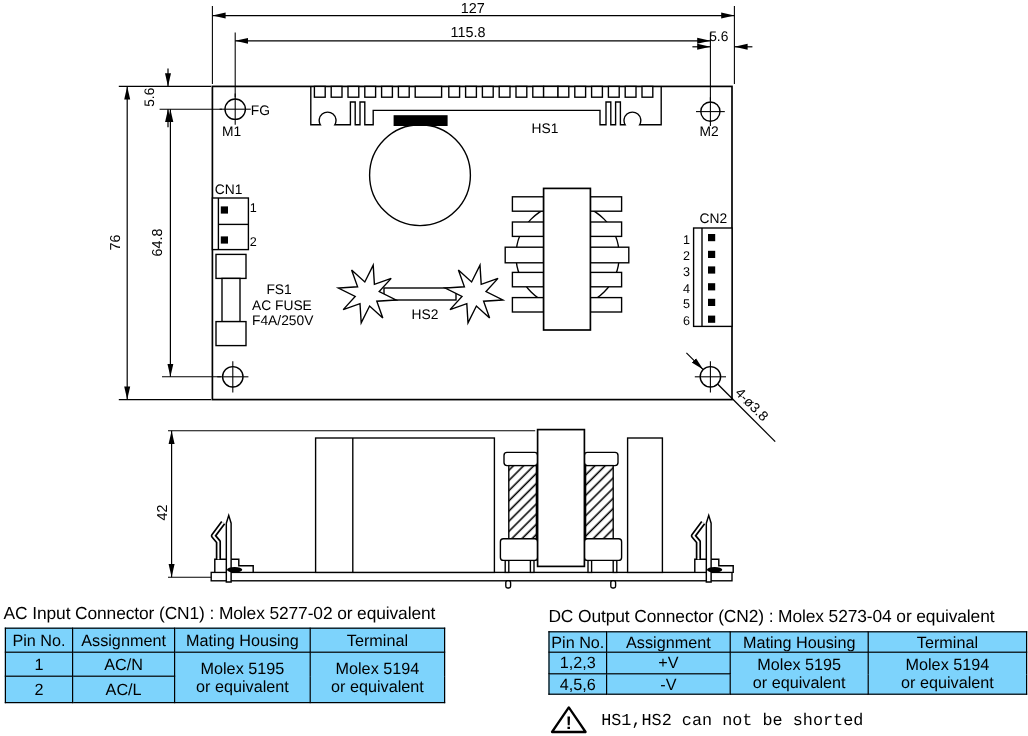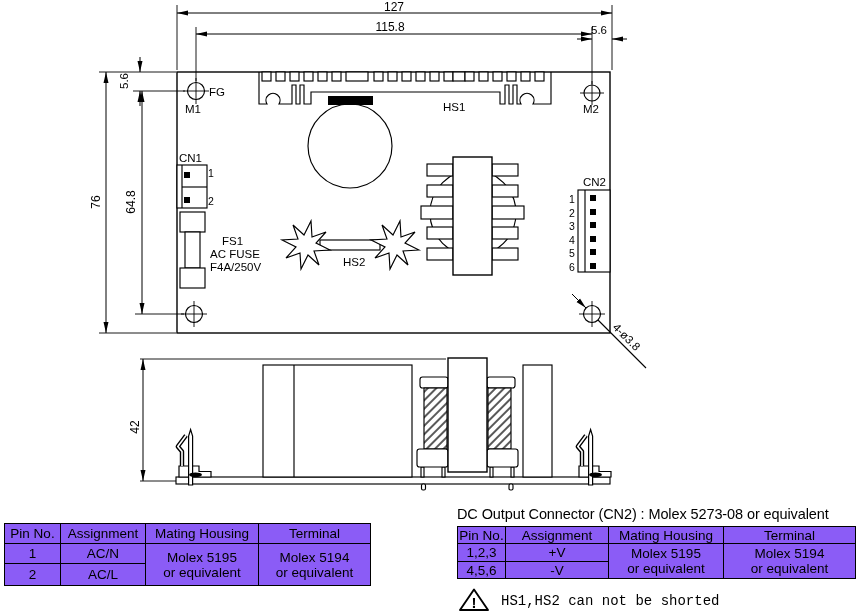--- a/index.html
+++ b/index.html
@@ -13,21 +13,21 @@
   .mid{text-anchor:middle;}
   .ext{stroke:#000;stroke-width:0.9;fill:none;}
   .dim{stroke:#000;stroke-width:1;fill:none;marker-start:url(#arr);marker-end:url(#arr);}
   .dime{stroke:#000;stroke-width:1;fill:none;marker-end:url(#arr);}
   .o{fill:#fff;stroke:#000;stroke-width:1.4;}
   .o2{fill:#fff;stroke:#000;stroke-width:1.15;}
   .ln{fill:none;stroke:#000;stroke-width:1.15;}
   .blk{fill:#000;stroke:none;}
   
   .tbl-title{position:absolute;font-size:14.5px;letter-spacing:-0.1px;white-space:nowrap;}
-  table.spec{border-collapse:collapse;table-layout:fixed;position:absolute;background:#8b5cf6;}
+  table.spec{border-collapse:collapse;table-layout:fixed;position:absolute;background:#7dd3fc;}
   table.spec td{border:1.6px solid #000;text-align:center;vertical-align:middle;padding:0;font-size:13.5px;line-height:15px;}
   table.spec .two-line div{line-height:15px;}
   .note-wrap{position:absolute;left:458px;top:587px;display:flex;align-items:flex-start;}
   .note-text{position:absolute;left:43px;top:6px;font-size:14px;white-space:nowrap;font-family:Liberation Mono, monospace;}
 </style>
 </head>
 <body>
 
 <div class="stage">
 
@@ -239,20 +239,21 @@
       <rect x="448" y="358" width="39" height="114" class="o"></rect>
       <rect x="421.5" y="484" width="4" height="6" rx="1.5" class="o2"></rect>
       <rect x="509" y="484" width="4" height="6" rx="1.5" class="o2"></rect>
     </g>
 
     <use href="#mclip" x="0"></use>
     <use href="#mclip" x="400"></use>
   </g>
 </svg>
 
+<div class="tbl-title" style="left:3px;top:504px;">AC Input Connector (CN1) : Molex 5277-02  or equivalent</div>
 
 <table class="spec" style="left:4px;top:523px;width:366px;">
   <colgroup>
         <col style="width:56px">
         <col style="width:85px">
         <col style="width:113px">
         <col style="width:112px">
       </colgroup>
   <tbody>
         <tr style="height:20px">
@@ -273,21 +274,21 @@
       <div>or equivalent</div>
     </td>
   </tr>
   <tr style="height:22px">
     <td>2</td>
     <td>AC/L</td>
   </tr>
 </tbody>
     </table>
 
-<div class="tbl-title" style="left:457px;top:506px;">DC Output Connector (CN2) : Molex 5273-08 or equivalent</div>
+<div class="tbl-title" style="left:457px;top:506px;">DC Output Connector (CN2) : Molex 5273-04 or equivalent</div>
 
 <table class="spec" style="left:457px;top:526px;width:398px;">
   <colgroup>
         <col style="width:48px">
         <col style="width:103px">
         <col style="width:115px">
         <col style="width:132px">
       </colgroup>
   <tbody>
         <tr style="height:17px">

